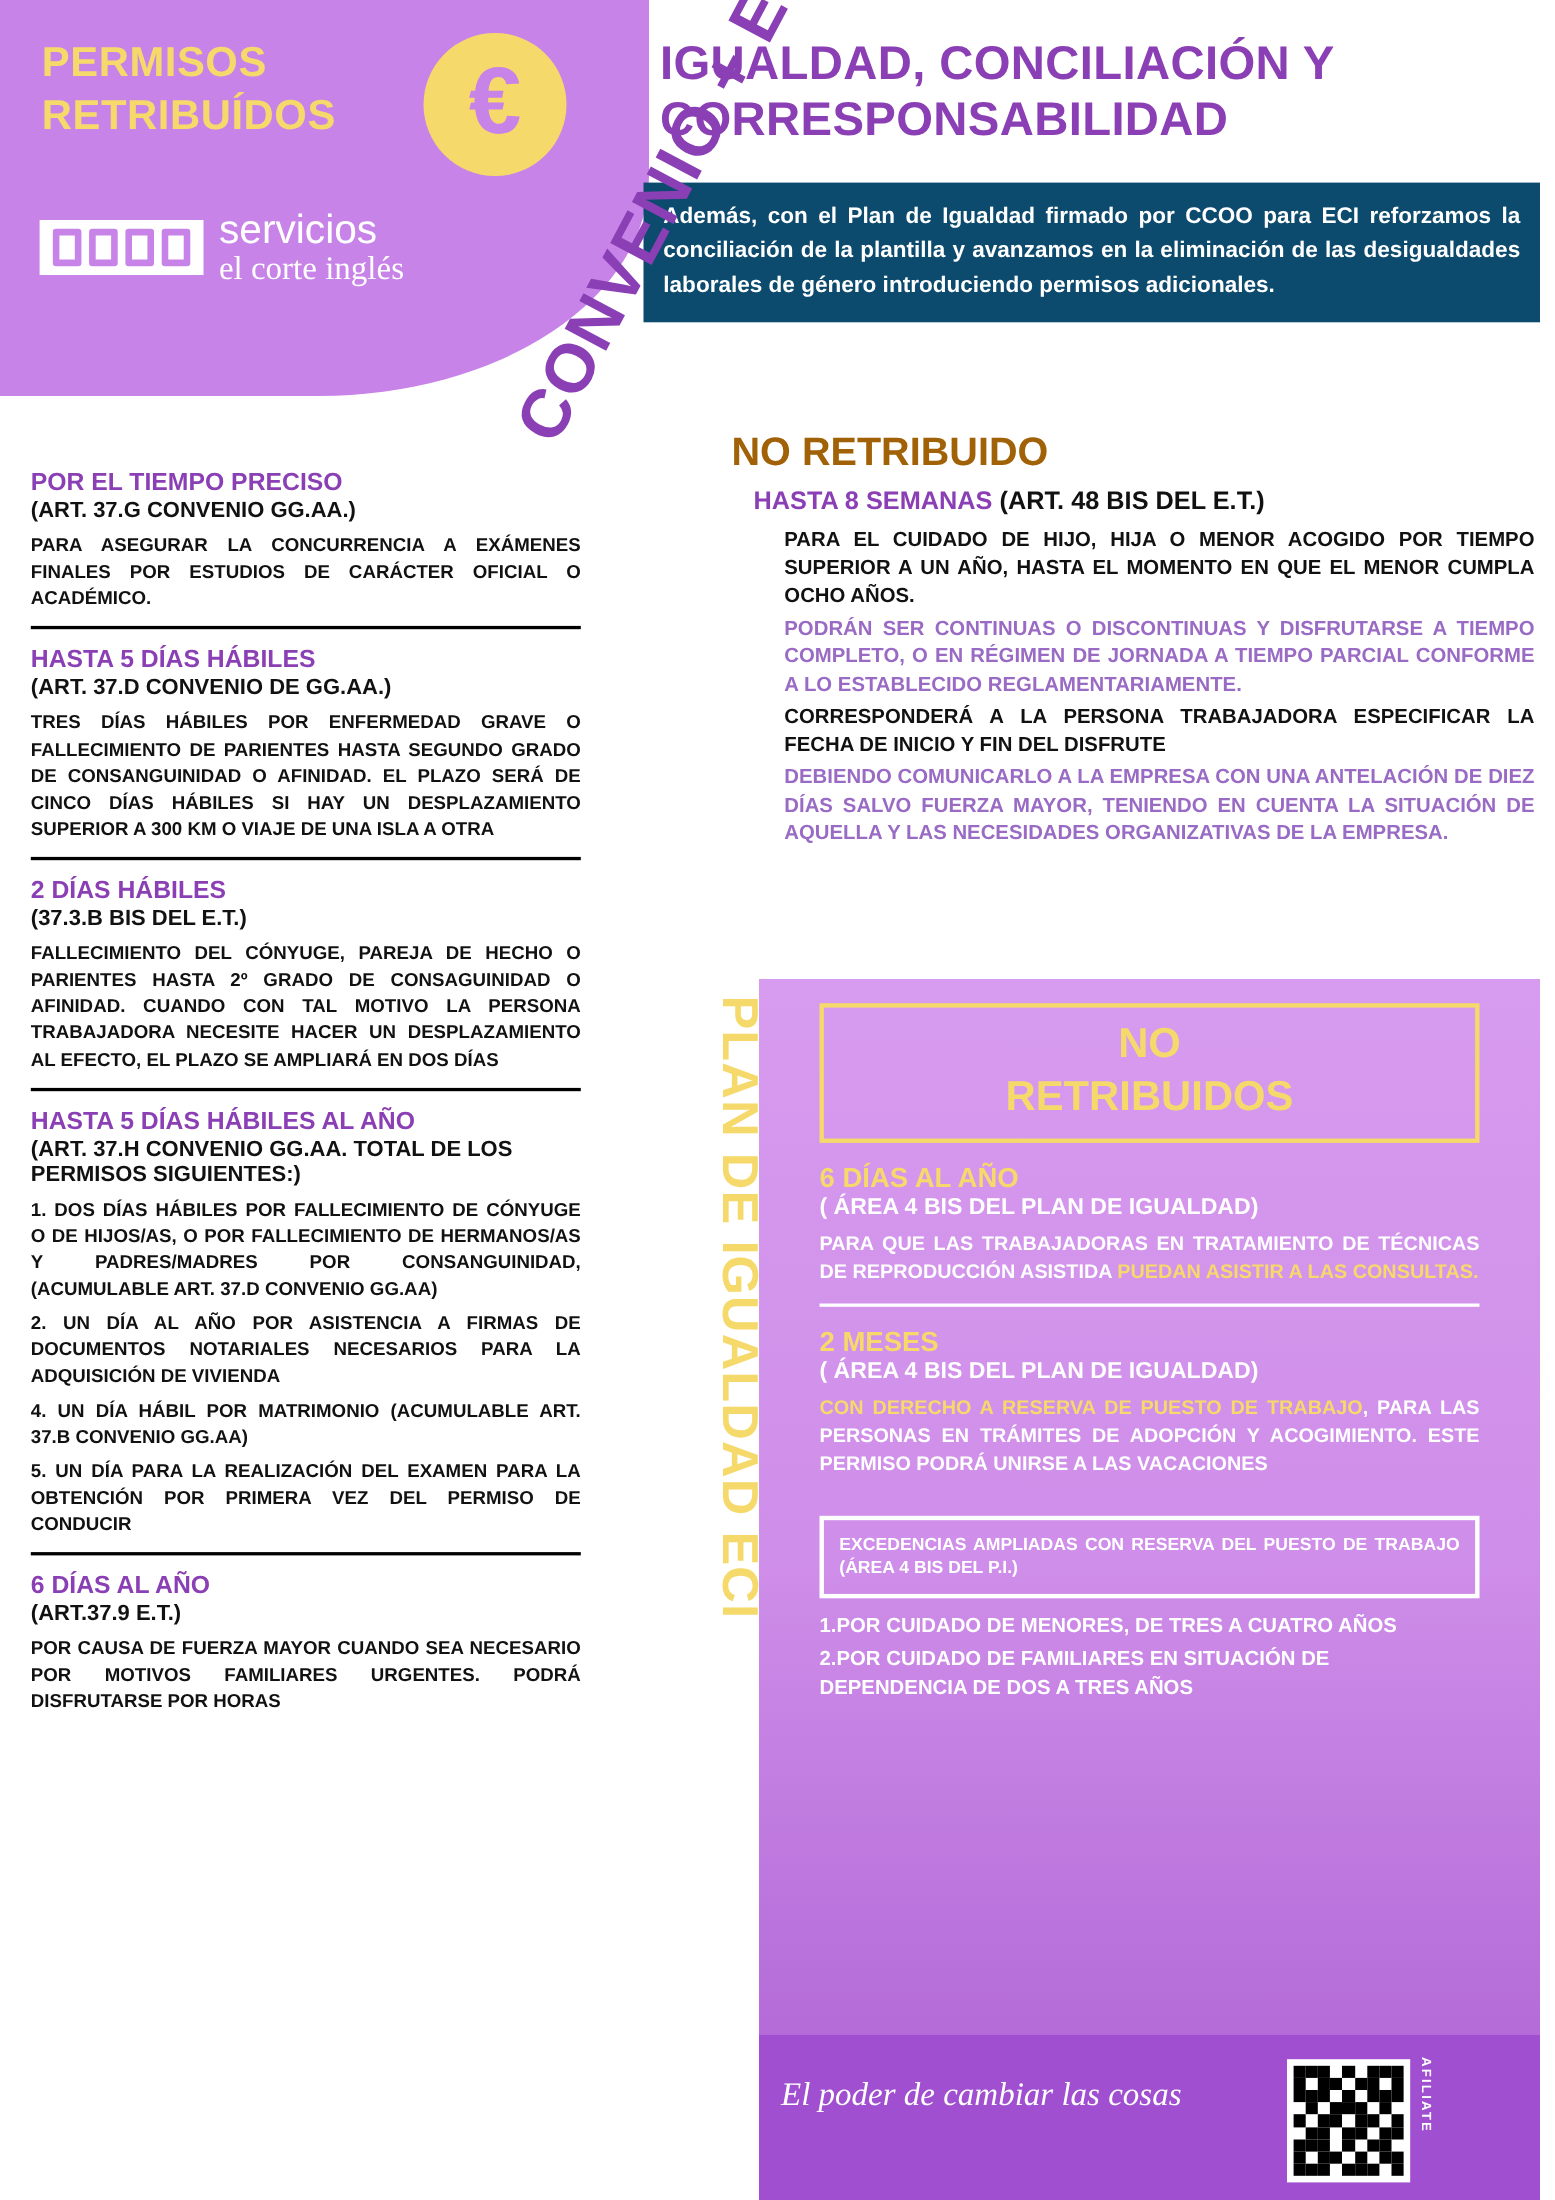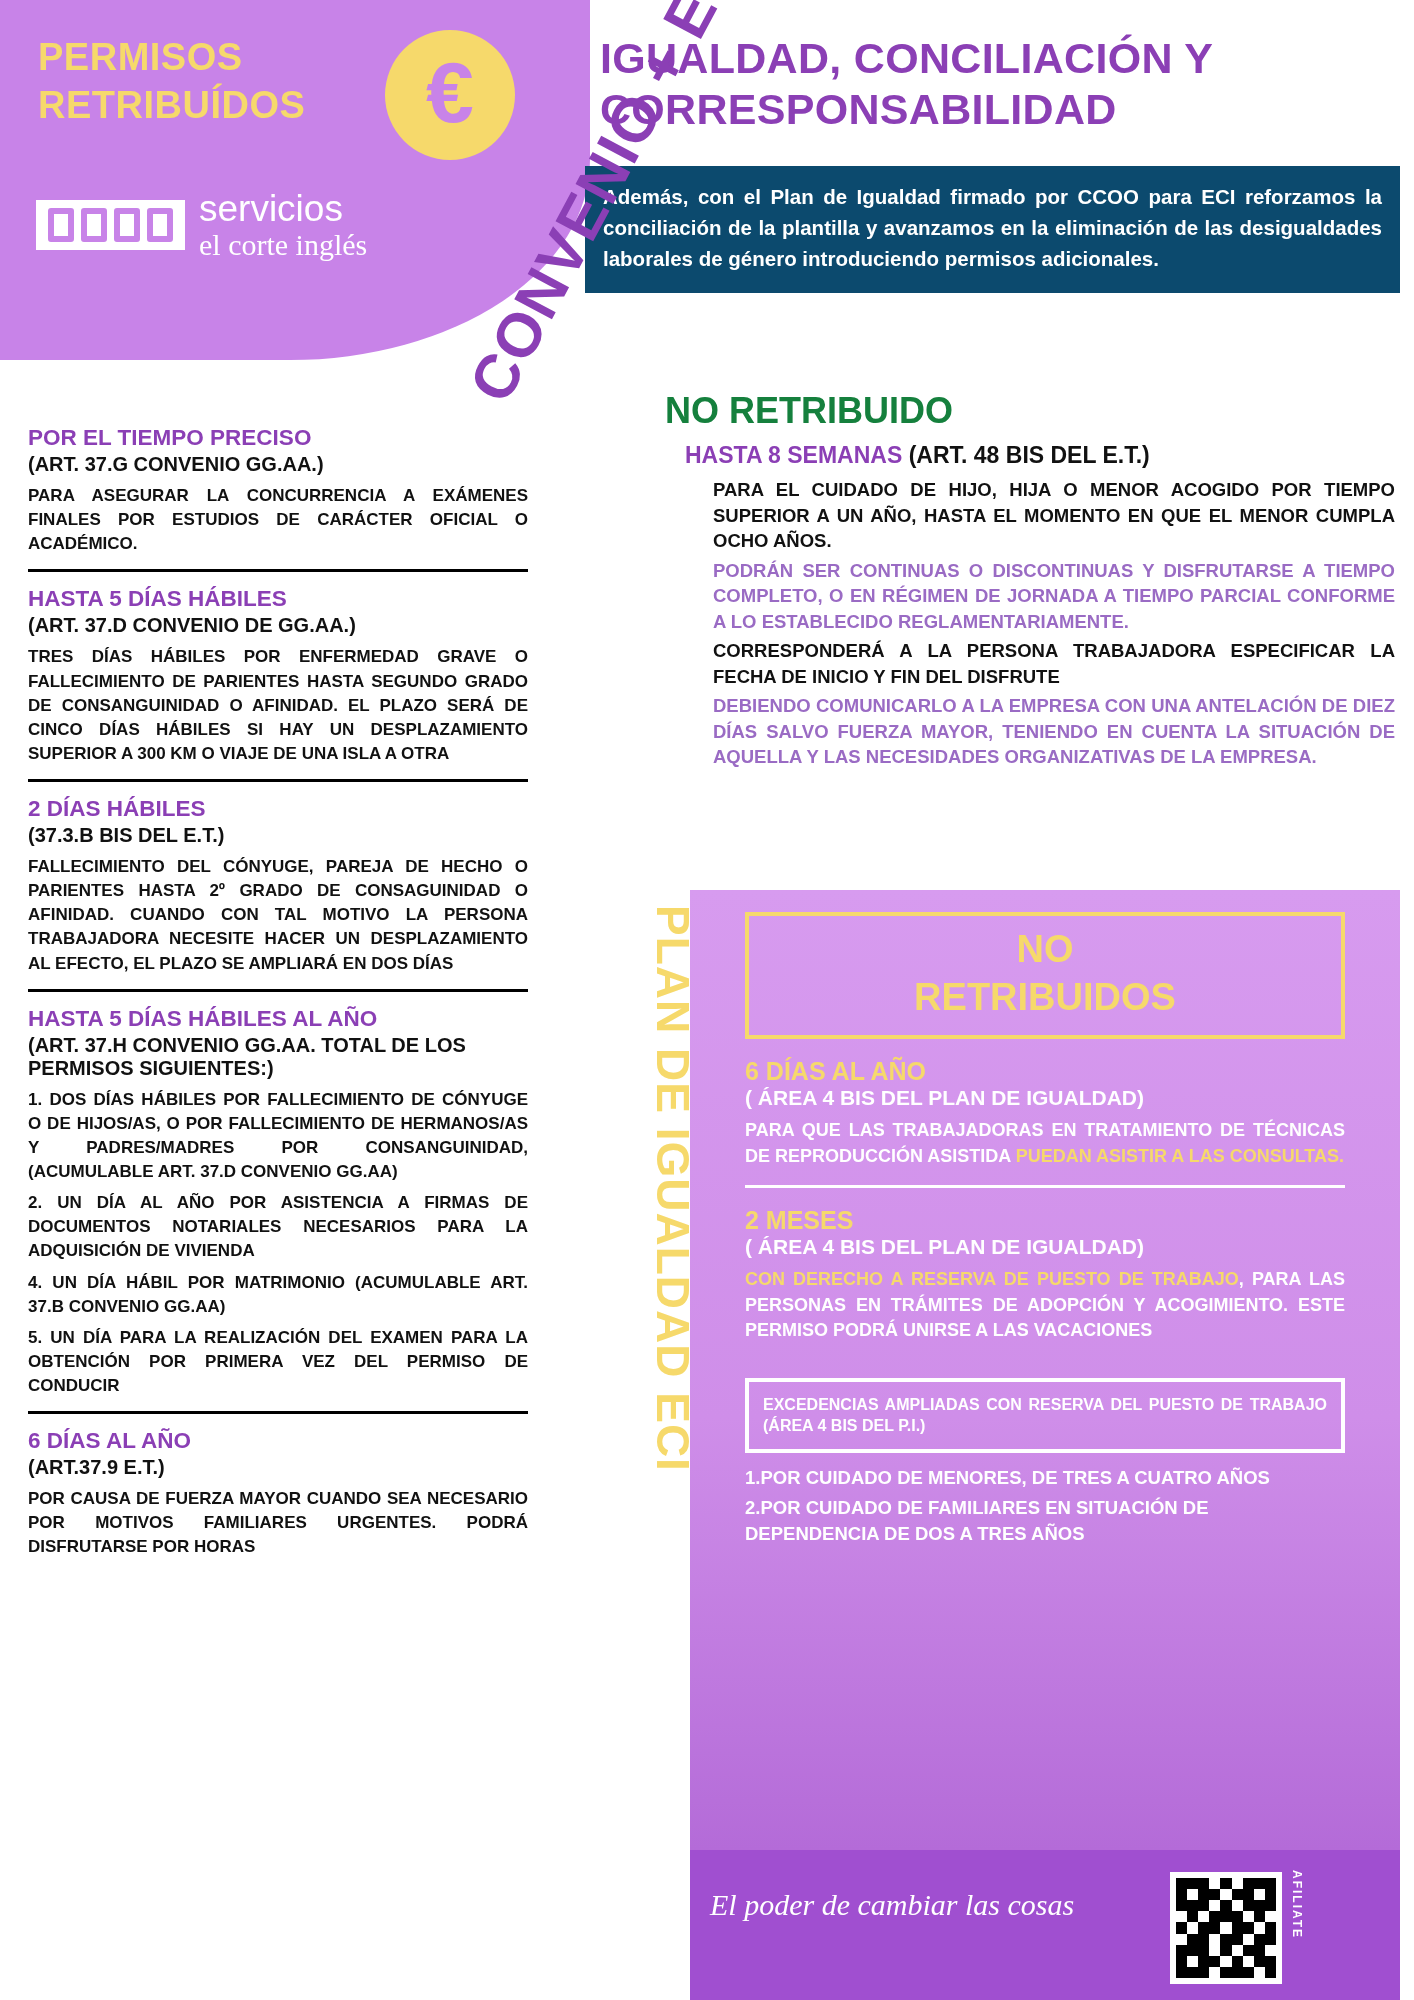--- a/index.html
+++ b/index.html
@@ -78,21 +78,21 @@
   }
   .diag2{
     position:absolute; left:700px; top:905px;
     transform:rotate(90deg); transform-origin:0 0;
     color:#f6d96b; font-size:46px; font-weight:bold; letter-spacing:1px;
     white-space:nowrap;
   }
 
   
   .col-right{ position:absolute; left:665px; top:390px; width:730px; }
-  .nr-title{ color:#15803d; font-size:36px; font-weight:bold; margin:0 0 10px 0; }
+  .nr-title{ color:#a16207; font-size:36px; font-weight:bold; margin:0 0 10px 0; }
   .nr-sub{ margin:0 0 8px 20px; font-size:23px; font-weight:bold; color:#111; }
   .nr-sub .p{ color:#8b3fb5; }
   .rblock{ margin-left:48px; }
   .rblock p{ margin:0 0 4px 0; font-size:18.5px; line-height:1.38; font-weight:bold; color:#111; text-align:justify; }
   .rblock p.v{ color:#9a6bc4; }
 
   
   .panel{
     position:absolute; left:690px; top:890px; width:710px; height:960px;
     background:linear-gradient(180deg,#d79bef 0%, #cf8ee9 55%, #b46bd8 100%);

